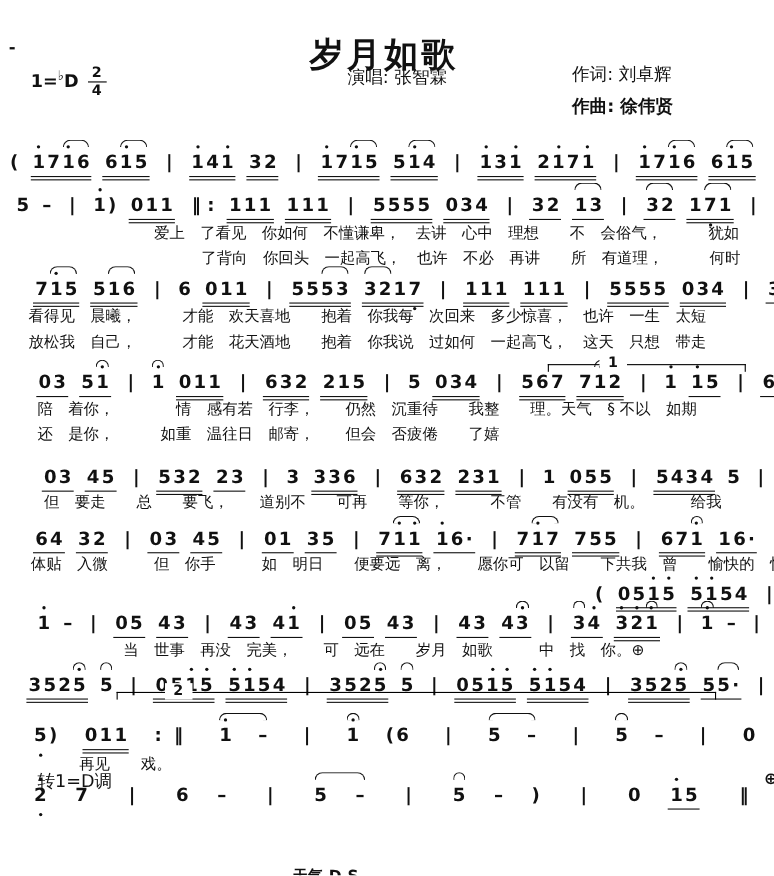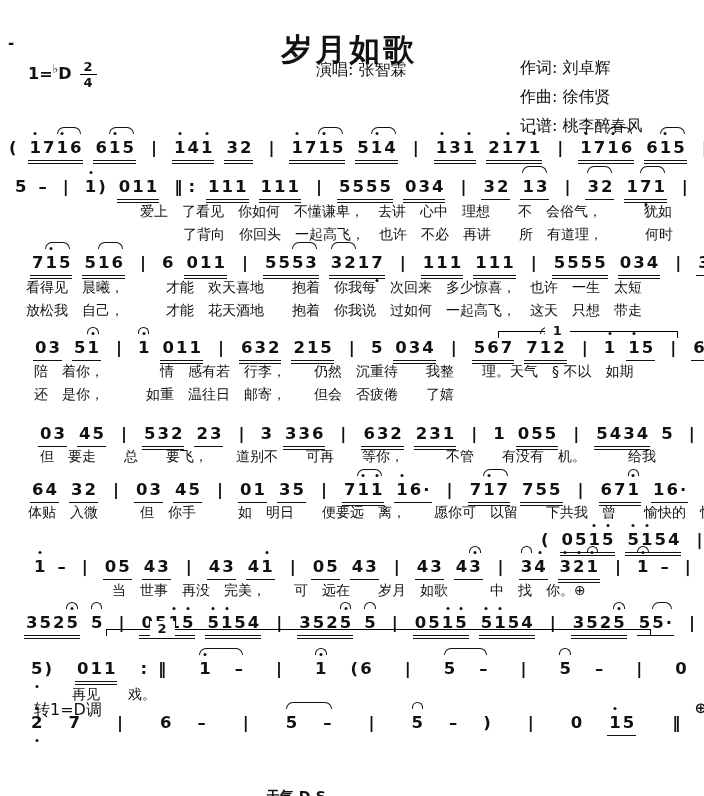--- a/index.html
+++ b/index.html
@@ -10,21 +10,21 @@
   .title{position:absolute;left:50%;top:14px;transform:translateX(-52%);
          font-family:"DejaVu Serif",serif;font-weight:bold;font-size:31px;letter-spacing:3px;white-space:nowrap;margin-top:15px;}
   .keysig{position:absolute;left:28px;top:60px;font-weight:bold;font-size:16px;white-space:nowrap;}
   .keysig sup{font-size:12px;}
   .frac{display:inline-block;vertical-align:middle;text-align:center;font-size:13px;line-height:1;margin-left:8px;font-weight:bold;}
   .frac .top{display:block;border-bottom:1.5px solid #000;padding:0 4px 1px;}
   .frac .bot{display:block;padding-top:1px;}
   .credit{position:absolute;font-size:16px;white-space:nowrap;text-align:center;}
   .c-perf{left:316px;top:60px;}
   .c-lyr{left:520px;top:58px;}
-  .c-comp{left:520px;top:87px;}
+  .c-comp{left:520px;top:87px;font-weight:bold;}
   .c-not{left:520px;top:116px;}
   
   .notes{position:absolute;font-weight:bold;font-size:16.5px;white-space:nowrap;line-height:1.4;}
   .n{display:inline-block;position:relative;padding:0 1px;}
   .n.hi::before{content:"";position:absolute;top:-4px;left:50%;transform:translateX(-50%);
                 width:3px;height:3px;border-radius:50%;background:#111;}
   .n.lo::after{content:"";position:absolute;bottom:-8px;left:50%;transform:translateX(-50%);
                 width:3px;height:3px;border-radius:50%;background:#111;}
   .g{display:inline-block;position:relative;padding:0 1px 1px;}
   .u1{border-bottom:1.6px solid #111;}
@@ -56,21 +56,20 @@
 
 <div id="page">
   <div class="dash">-</div>
   <div class="title">岁月如歌</div>
 
   <div class="keysig"><span>1=</span><sup>♭</sup><span>D</span><span class="frac"><span class="top">2</span><span class="bot">4</span></span></div>
 
   <div class="credit c-perf">演唱: 张智霖</div>
   <div class="credit c-lyr">作词: 刘卓辉</div>
   <div class="credit c-comp">作曲: 徐伟贤</div>
-  <div class="credit c-not">记谱: 桃李醉春风</div>
 
   <div id="systems">
       <div class="notes" style="left: 8px; top: 136px;"><span class="n">(</span><span class="sp"></span><span class="g u2"><span class="n hi">1</span><span class="n">7</span><span class="arc"><span class="n hi">1</span><span class="n">6</span></span></span><span class="sp"></span><span class="g u2"><span class="n">6</span><span class="arc"><span class="n hi">1</span><span class="n">5</span></span></span><span class="sp"></span><span class="bar">|</span><span class="sp"></span><span class="g u2"><span class="n hi">1</span><span class="n">4</span><span class="n hi">1</span></span><span class="sp"></span><span class="g u2"><span class="n">3</span><span class="n">2</span></span><span class="sp"></span><span class="bar">|</span><span class="sp"></span><span class="g u2"><span class="n hi">1</span><span class="n">7</span><span class="arc"><span class="n hi">1</span><span class="n">5</span></span></span><span class="sp"></span><span class="g u2"><span class="n">5</span><span class="arc"><span class="n hi">1</span><span class="n">4</span></span></span><span class="sp"></span><span class="bar">|</span><span class="sp"></span><span class="g u2"><span class="n hi">1</span><span class="n">3</span><span class="n hi">1</span></span><span class="sp"></span><span class="g u2"><span class="n">2</span><span class="n hi">1</span><span class="n">7</span><span class="n hi">1</span></span><span class="sp"></span><span class="bar">|</span><span class="sp"></span><span class="g u2"><span class="n hi">1</span><span class="n">7</span><span class="arc"><span class="n hi">1</span><span class="n">6</span></span></span><span class="sp"></span><span class="g u2"><span class="n">6</span><span class="arc"><span class="n hi">1</span><span class="n">5</span></span></span><span class="sp"></span><span class="bar">|</span><span class="sp"></span><span class="sp"></span><span class="sp"></span></div>
       <div class="notes" style="left: 14px; top: 175px;"><span class="n">5</span><span class="sp"></span><span class="n">–</span><span class="sp"></span><span class="bar">|</span><span class="sp"></span><span class="n hi">1</span><span class="n">)</span><span class="sp"></span><span class="g u2"><span class="n">0</span><span class="n">1</span><span class="n">1</span></span><span class="sp"></span><span class="bar thick">‖</span><span class="rep">:</span><span class="sp"></span><span class="g u2"><span class="n">1</span><span class="n">1</span><span class="n">1</span></span><span class="sp"></span><span class="g u2"><span class="n">1</span><span class="n">1</span><span class="n">1</span></span><span class="sp"></span><span class="bar">|</span><span class="sp"></span><span class="g u2"><span class="n">5</span><span class="n">5</span><span class="n">5</span><span class="n">5</span></span><span class="sp"></span><span class="g u2"><span class="n">0</span><span class="n">3</span><span class="n">4</span></span><span class="sp"></span><span class="bar">|</span><span class="sp"></span><span class="g u1"><span class="n">3</span><span class="n">2</span></span><span class="sp"></span><span class="g u1"><span class="arc"><span class="n">1</span><span class="n">3</span></span></span><span class="sp"></span><span class="bar">|</span><span class="sp"></span><span class="g u1"><span class="arc"><span class="n">3</span><span class="n">2</span></span></span><span class="sp"></span><span class="g u2"><span class="n">1</span><span class="arc"><span class="n lo">7</span><span class="n">1</span></span></span><span class="sp"></span><span class="bar">|</span><span class="sp"></span><span class="n">1</span><span class="sp"></span><span class="sp"></span></div>
       <div class="lyr" style="top: 203px; left: 140px;">爱上　了看见　你如何　不懂谦卑，　去讲　心中　理想　　不　会俗气，　　　犹如</div>
       <div class="lyr" style="top: 226px; left: 183px;">了背向　你回头　一起高飞，　也许　不必　再讲　　所　有道理，　　　何时</div>
       <div class="notes" style="left: 30px; top: 251px;"><span class="g u2"><span class="n">7</span><span class="arc"><span class="n hi">1</span><span class="n">5</span></span></span><span class="sp"></span><span class="g u2"><span class="n">5</span><span class="arc"><span class="n">1</span><span class="n">6</span></span></span><span class="sp"></span><span class="bar">|</span><span class="sp"></span><span class="n">6</span><span class="sp"></span><span class="g u2"><span class="n">0</span><span class="n">1</span><span class="n">1</span></span><span class="sp"></span><span class="bar">|</span><span class="sp"></span><span class="g u2"><span class="n">5</span><span class="n">5</span><span class="arc"><span class="n">5</span><span class="n">3</span></span></span><span class="sp"></span><span class="g u2"><span class="arc"><span class="n">3</span><span class="n">2</span></span><span class="n">1</span><span class="n lo">7</span></span><span class="sp"></span><span class="bar">|</span><span class="sp"></span><span class="g u2"><span class="n">1</span><span class="n">1</span><span class="n">1</span></span><span class="sp"></span><span class="g u2"><span class="n">1</span><span class="n">1</span><span class="n">1</span></span><span class="sp"></span><span class="bar">|</span><span class="sp"></span><span class="g u2"><span class="n">5</span><span class="n">5</span><span class="n">5</span><span class="n">5</span></span><span class="sp"></span><span class="g u2"><span class="n">0</span><span class="n">3</span><span class="n">4</span></span><span class="sp"></span><span class="bar">|</span><span class="sp"></span><span class="g u1"><span class="n">3</span></span><span class="sp"></span><span class="sp"></span></div>
       <div class="lyr" style="top: 279px; left: 26px;">看得见　晨曦，　　　才能　欢天喜地　　抱着　你我每　次回来　多少惊喜，　也许　一生　太短</div>
       <div class="lyr" style="top: 302px; left: 26px;">放松我　自己，　　　才能　花天酒地　　抱着　你我说　过如何　一起高飞，　这天　只想　带走</div>
       <div class="notes" style="left: 33px; top: 336px;"><span class="g u1"><span class="n">0</span><span class="n">3</span></span><span class="sp"></span><span class="g u1"><span class="n">5</span><span class="arc"><span class="n hi">1</span></span></span><span class="sp"></span><span class="bar">|</span><span class="sp"></span><span class="arc"><span class="n hi">1</span></span><span class="sp"></span><span class="g u2"><span class="n">0</span><span class="n">1</span><span class="n">1</span></span><span class="sp"></span><span class="bar">|</span><span class="sp"></span><span class="g u2"><span class="n">6</span><span class="n">3</span><span class="n">2</span></span><span class="sp"></span><span class="g u2"><span class="n">2</span><span class="n">1</span><span class="n">5</span></span><span class="sp"></span><span class="bar">|</span><span class="sp"></span><span class="n">5</span><span class="sp"></span><span class="g u2"><span class="n">0</span><span class="n">3</span><span class="n">4</span></span><span class="sp"></span><span class="bar">|</span><span class="sp"></span><span class="g u2"><span class="n">5</span><span class="n">6</span><span class="n">7</span></span><span class="sp"></span><span class="g u2"><span class="n">7</span><span class="arc"><span class="n hi">1</span><span class="n hi">2</span></span></span><span class="sp"></span><span class="bar">|</span><span class="sp"></span><span class="n hi">1</span><span class="sp"></span><span class="g u1"><span class="n hi">1</span><span class="n">5</span></span><span class="sp"></span><span class="bar">|</span><span class="sp"></span><span class="g u1"><span class="n">6</span></span><span class="sp"></span><span class="sp"></span></div>

